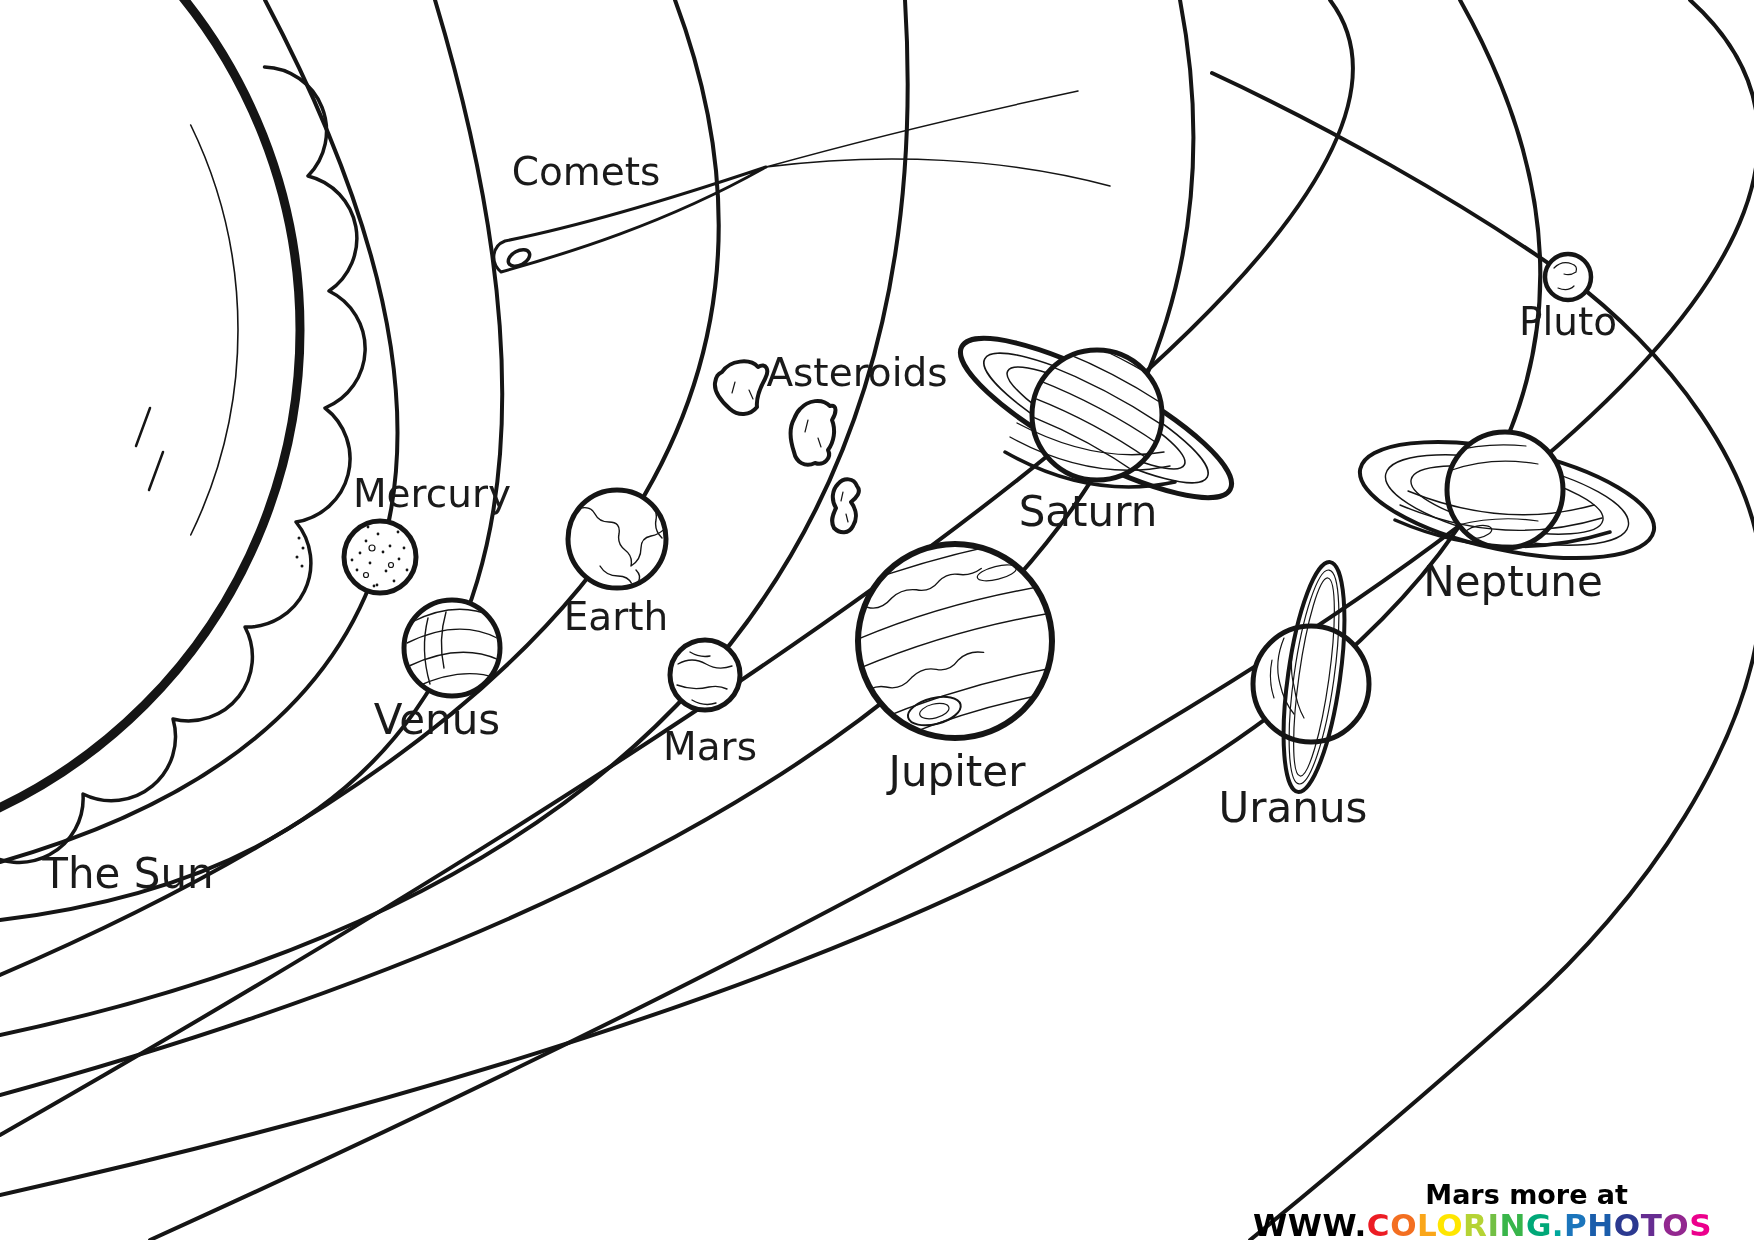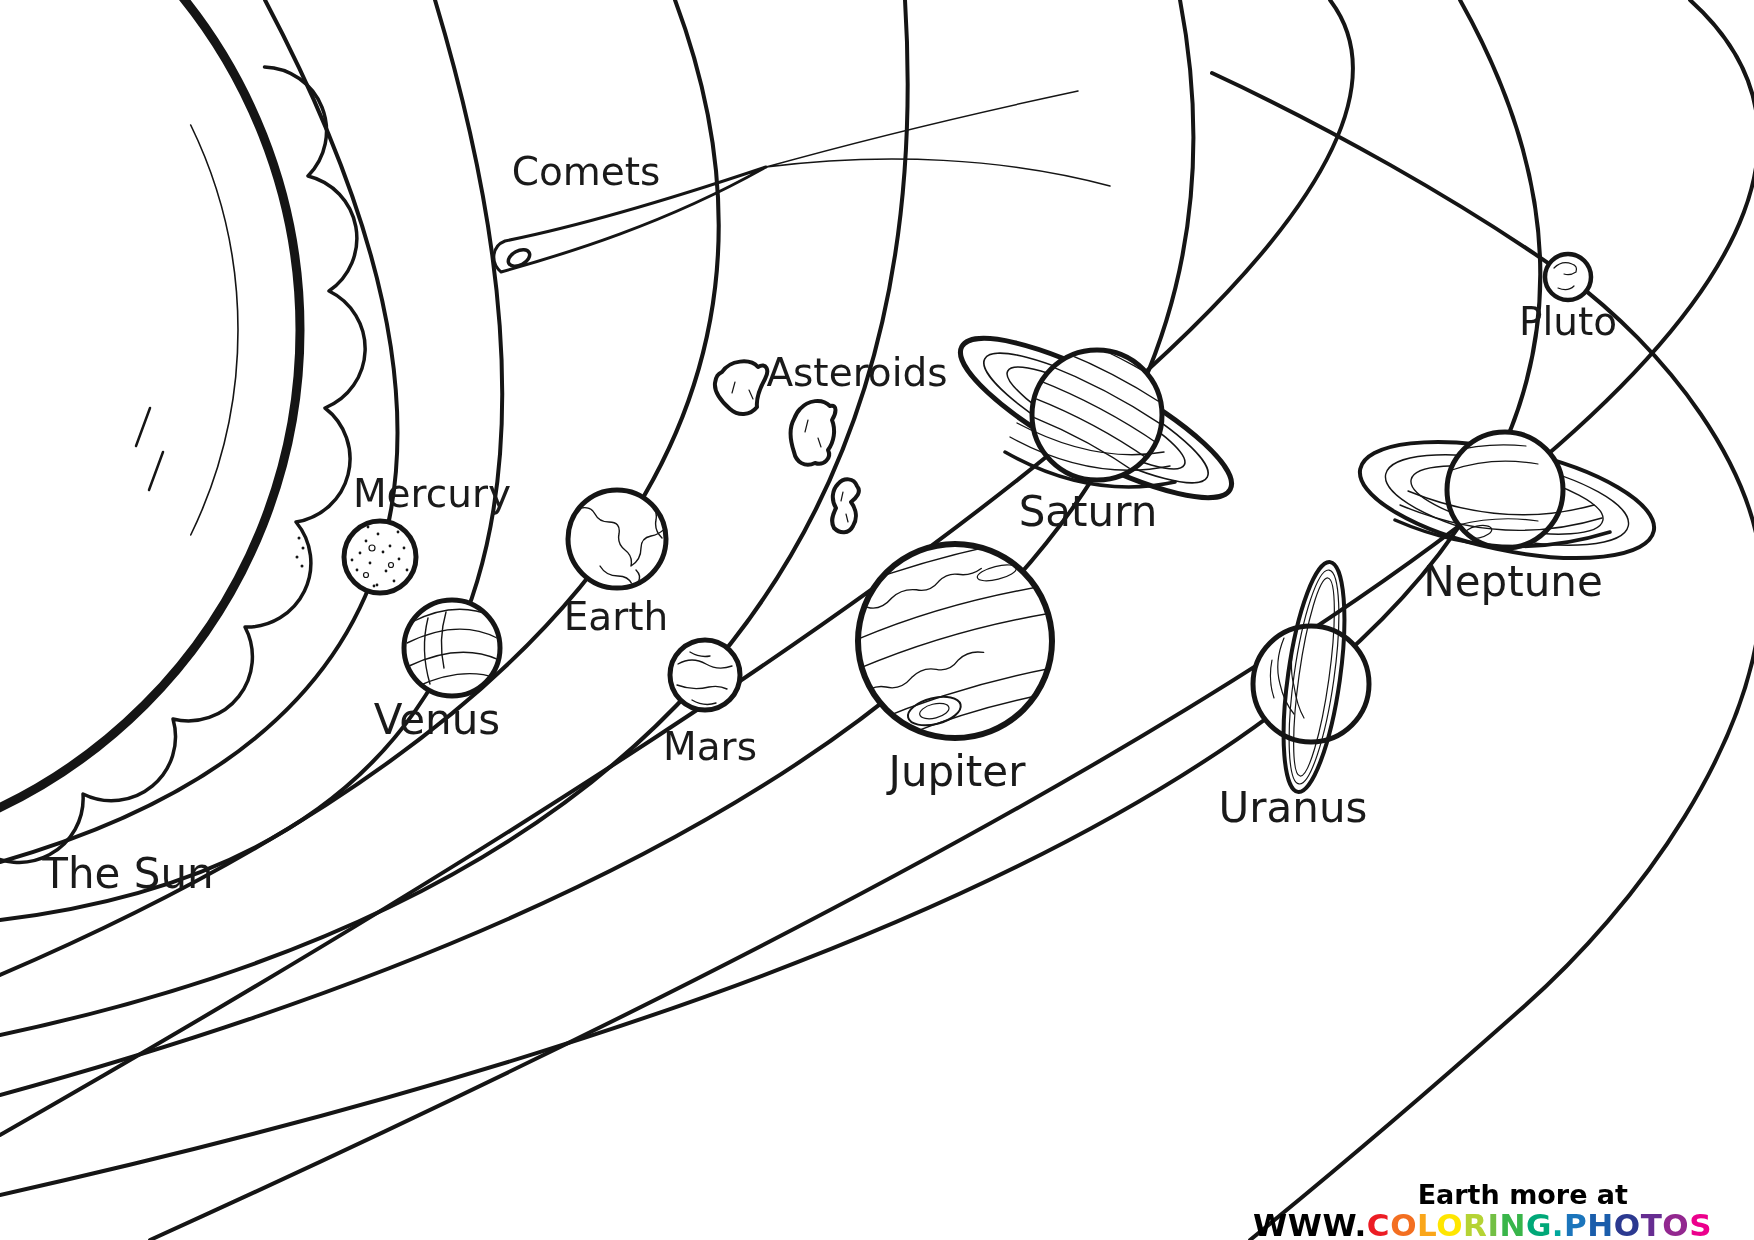--- a/index.html
+++ b/index.html
@@ -246,16 +246,16 @@
     <text class="lbl" x="957" y="786">Jupiter</text>
     <text class="lbl" x="1088" y="526">Saturn</text>
     <text class="lbl" x="1293" y="822">Uranus</text>
     <text class="lbl" x="1513" y="596">Neptune</text>
     <text class="lbl lbl-sm" x="1568" y="335">Pluto</text>
     <text class="lbl" x="128" y="888">The Sun</text>
   </g>
 </svg>
 
 <div class="wm">
-  <div class="wm-tagline">Earth more at</div>
+  <div class="wm-tagline">Mars more at</div>
   <div class="wm-url"><span style="color: rgb(0, 0, 0);">W</span><span style="color: rgb(0, 0, 0);">W</span><span style="color: rgb(0, 0, 0);">W</span><span style="color: rgb(0, 0, 0);">.</span><span style="color: rgb(236, 28, 36);">C</span><span style="color: rgb(243, 111, 33);">O</span><span style="color: rgb(250, 166, 26);">L</span><span style="color: rgb(255, 230, 0);">O</span><span style="color: rgb(181, 211, 52);">R</span><span style="color: rgb(114, 191, 68);">I</span><span style="color: rgb(57, 181, 74);">N</span><span style="color: rgb(0, 168, 120);">G</span><span style="color: rgb(0, 167, 157);">.</span><span style="color: rgb(27, 117, 188);">P</span><span style="color: rgb(26, 93, 171);">H</span><span style="color: rgb(43, 57, 144);">O</span><span style="color: rgb(102, 45, 145);">T</span><span style="color: rgb(146, 39, 143);">O</span><span style="color: rgb(236, 0, 140);">S</span></div>
 </div>
 </div>
 
 </body></html>

